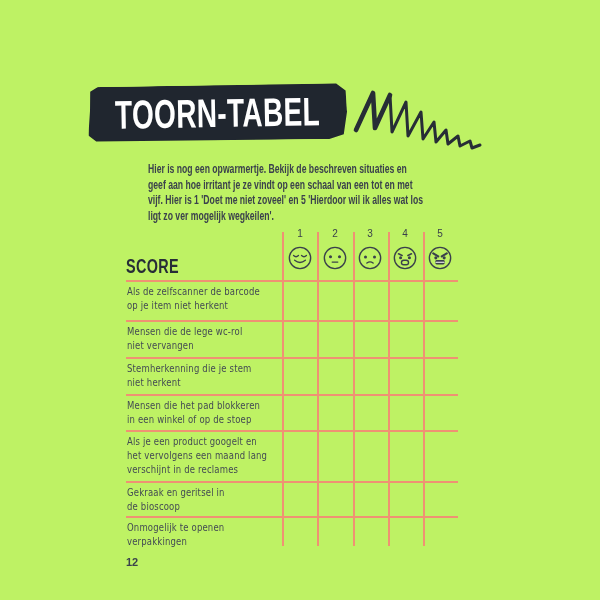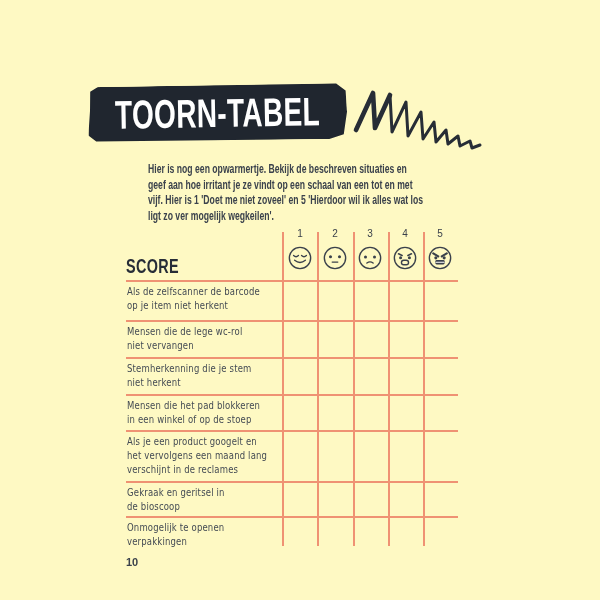--- a/index.html
+++ b/index.html
@@ -1,16 +1,16 @@
 <!DOCTYPE html>
 <html><head>
 <meta charset="utf-8">
 <style>
   html,body{margin:0;padding:0;background:#ffffff;}
-  #page{position:relative;width:600px;height:600px;background:#fef9c3;overflow:hidden;
+  #page{position:relative;width:600px;height:600px;background:#bef264;overflow:hidden;
         font-family:"Liberation Sans",sans-serif;color:#3a414b;}
 
   
   #banner{position:absolute;left:88px;top:85px;width:259px;height:56px;background:#20262f;
           transform:rotate(-1deg);display:flex;align-items:center;justify-content:center;
           clip-path:polygon(1% 8%,4% 0%,96% 1%,99.6% 14%,100% 52%,98.6% 92%,93% 100%,3% 97%,0% 86%,0.8% 42%);}
   #banner .title-txt{color:#ffffff;font-weight:800;font-size:40px;letter-spacing:0.5px;
           display:inline-block;transform:scaleX(0.7);white-space:nowrap;}
 
   
@@ -150,15 +150,15 @@
 in een winkel of op de stoep</div>
     <div class="rowlab" style="top:203px">Als je een product googelt en
 het vervolgens een maand lang
 verschijnt in de reclames</div>
     <div class="rowlab" style="top:254px">Gekraak en geritsel in
 de bioscoop</div>
     <div class="rowlab" style="top:289px">Onmogelijk te openen
 verpakkingen</div>
   </div>
 
-  <div id="pagenum">10</div>
+  <div id="pagenum">12</div>
 
 </div>
 
 </body></html>

